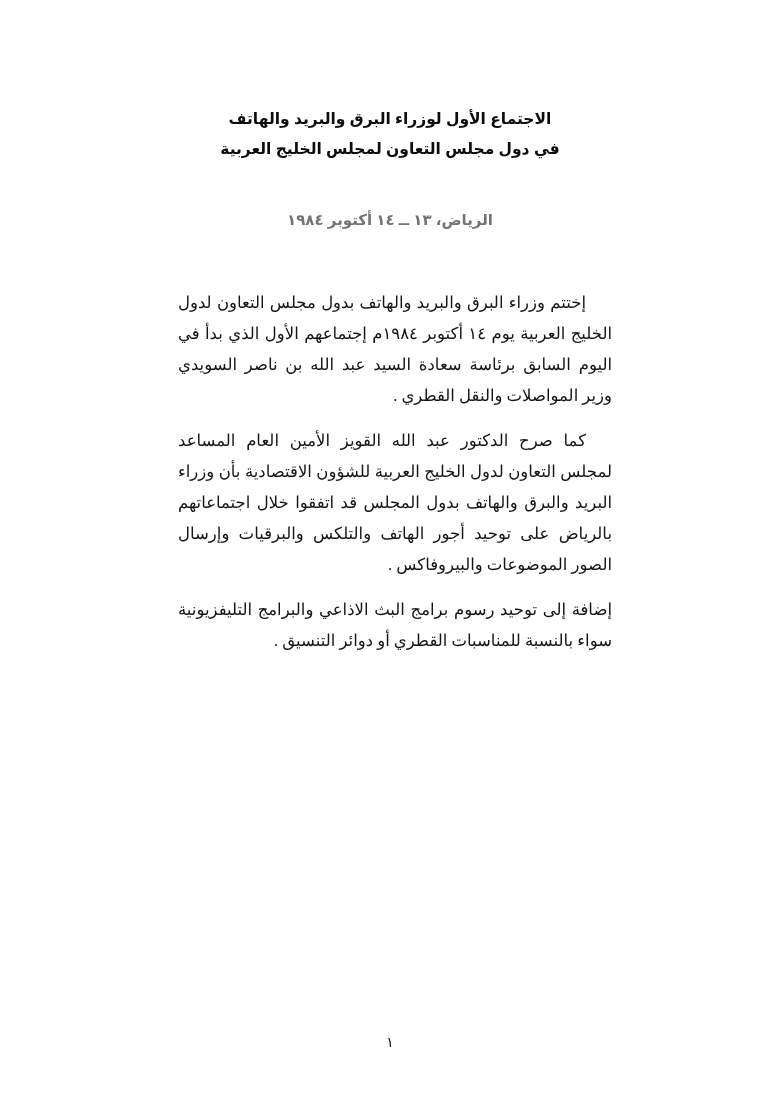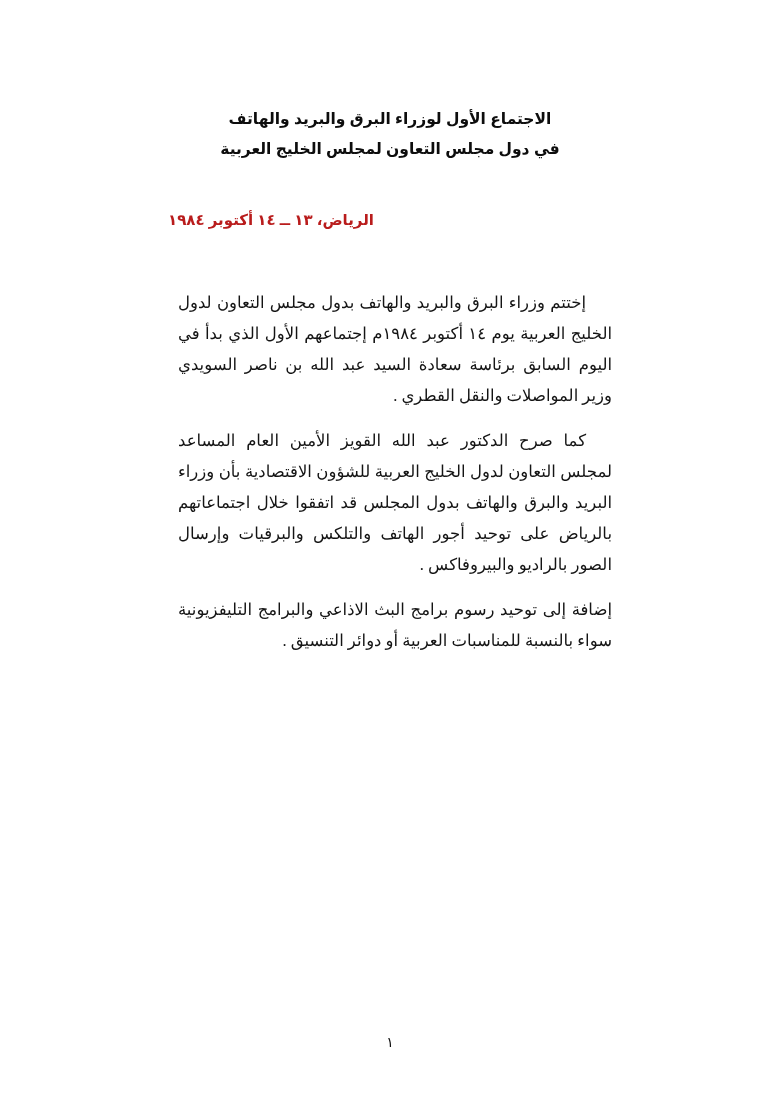--- a/index.html
+++ b/index.html
@@ -36,27 +36,27 @@
   }
   .title-line {
     font-family: "Liberation Sans", "DejaVu Sans", sans-serif;
     font-weight: bold;
     font-size: 15.5px;
     line-height: 30px;
     letter-spacing: 0px;
     color: #0d0d0d;
   }
   .subtitle {
-    text-align: left;
+    text-align: center;
     font-family: "Liberation Sans", "DejaVu Sans", sans-serif;
     font-weight: bold;
     font-size: 15px;
     margin-top: 47px;
     letter-spacing: 1px;
-    color: #b91c1c;
+    color: #737373;
   }
   .body-block {
     margin-top: 58px;
   }
   p.para {
     margin: 0 0 0 10px;
     font-size: 16.5px;
     line-height: 31px;
     text-align: justify;
     text-justify: inter-word;
@@ -92,21 +92,21 @@
 
     <div class="title-block">
       <div class="title-line">الاجتماع الأول لوزراء البرق والبريد والهاتف</div>
       <div class="title-line">في دول مجلس التعاون لمجلس الخليج العربية</div>
     </div>
 
     <div class="subtitle">الرياض، ١٣ ــ ١٤ أكتوبر ١٩٨٤</div>
 
     <div class="body-block">
       <p class="para"><span class="indent"></span><span>إختتم وزراء البرق والبريد والهاتف بدول مجلس التعاون لدول الخليج العربية يوم ١٤ أكتوبر ١٩٨٤م إجتماعهم الأول الذي بدأ في اليوم السابق برئاسة سعادة السيد عبد الله بن ناصر السويدي وزير المواصلات والنقل القطري .</span></p>
-      <p class="para gap-large"><span class="indent"></span><span>كما صرح الدكتور عبد الله القويز الأمين العام المساعد لمجلس التعاون لدول الخليج العربية للشؤون الاقتصادية بأن وزراء البريد والبرق والهاتف بدول المجلس قد اتفقوا خلال اجتماعاتهم بالرياض على توحيد أجور الهاتف والتلكس والبرقيات وإرسال الصور بالراديو والبيروفاكس .</span></p>
-      <p class="para"><span>إضافة إلى توحيد رسوم برامج البث الاذاعي والبرامج التليفزيونية سواء بالنسبة للمناسبات العربية أو دوائر التنسيق .</span></p>
+      <p class="para gap-large"><span class="indent"></span><span>كما صرح الدكتور عبد الله القويز الأمين العام المساعد لمجلس التعاون لدول الخليج العربية للشؤون الاقتصادية بأن وزراء البريد والبرق والهاتف بدول المجلس قد اتفقوا خلال اجتماعاتهم بالرياض على توحيد أجور الهاتف والتلكس والبرقيات وإرسال الصور الموضوعات والبيروفاكس .</span></p>
+      <p class="para"><span>إضافة إلى توحيد رسوم برامج البث الاذاعي والبرامج التليفزيونية سواء بالنسبة للمناسبات القطري أو دوائر التنسيق .</span></p>
     </div>
 
   </div>
 
   <div class="page-number">١</div>
 
 </div>
 
 </body></html>

